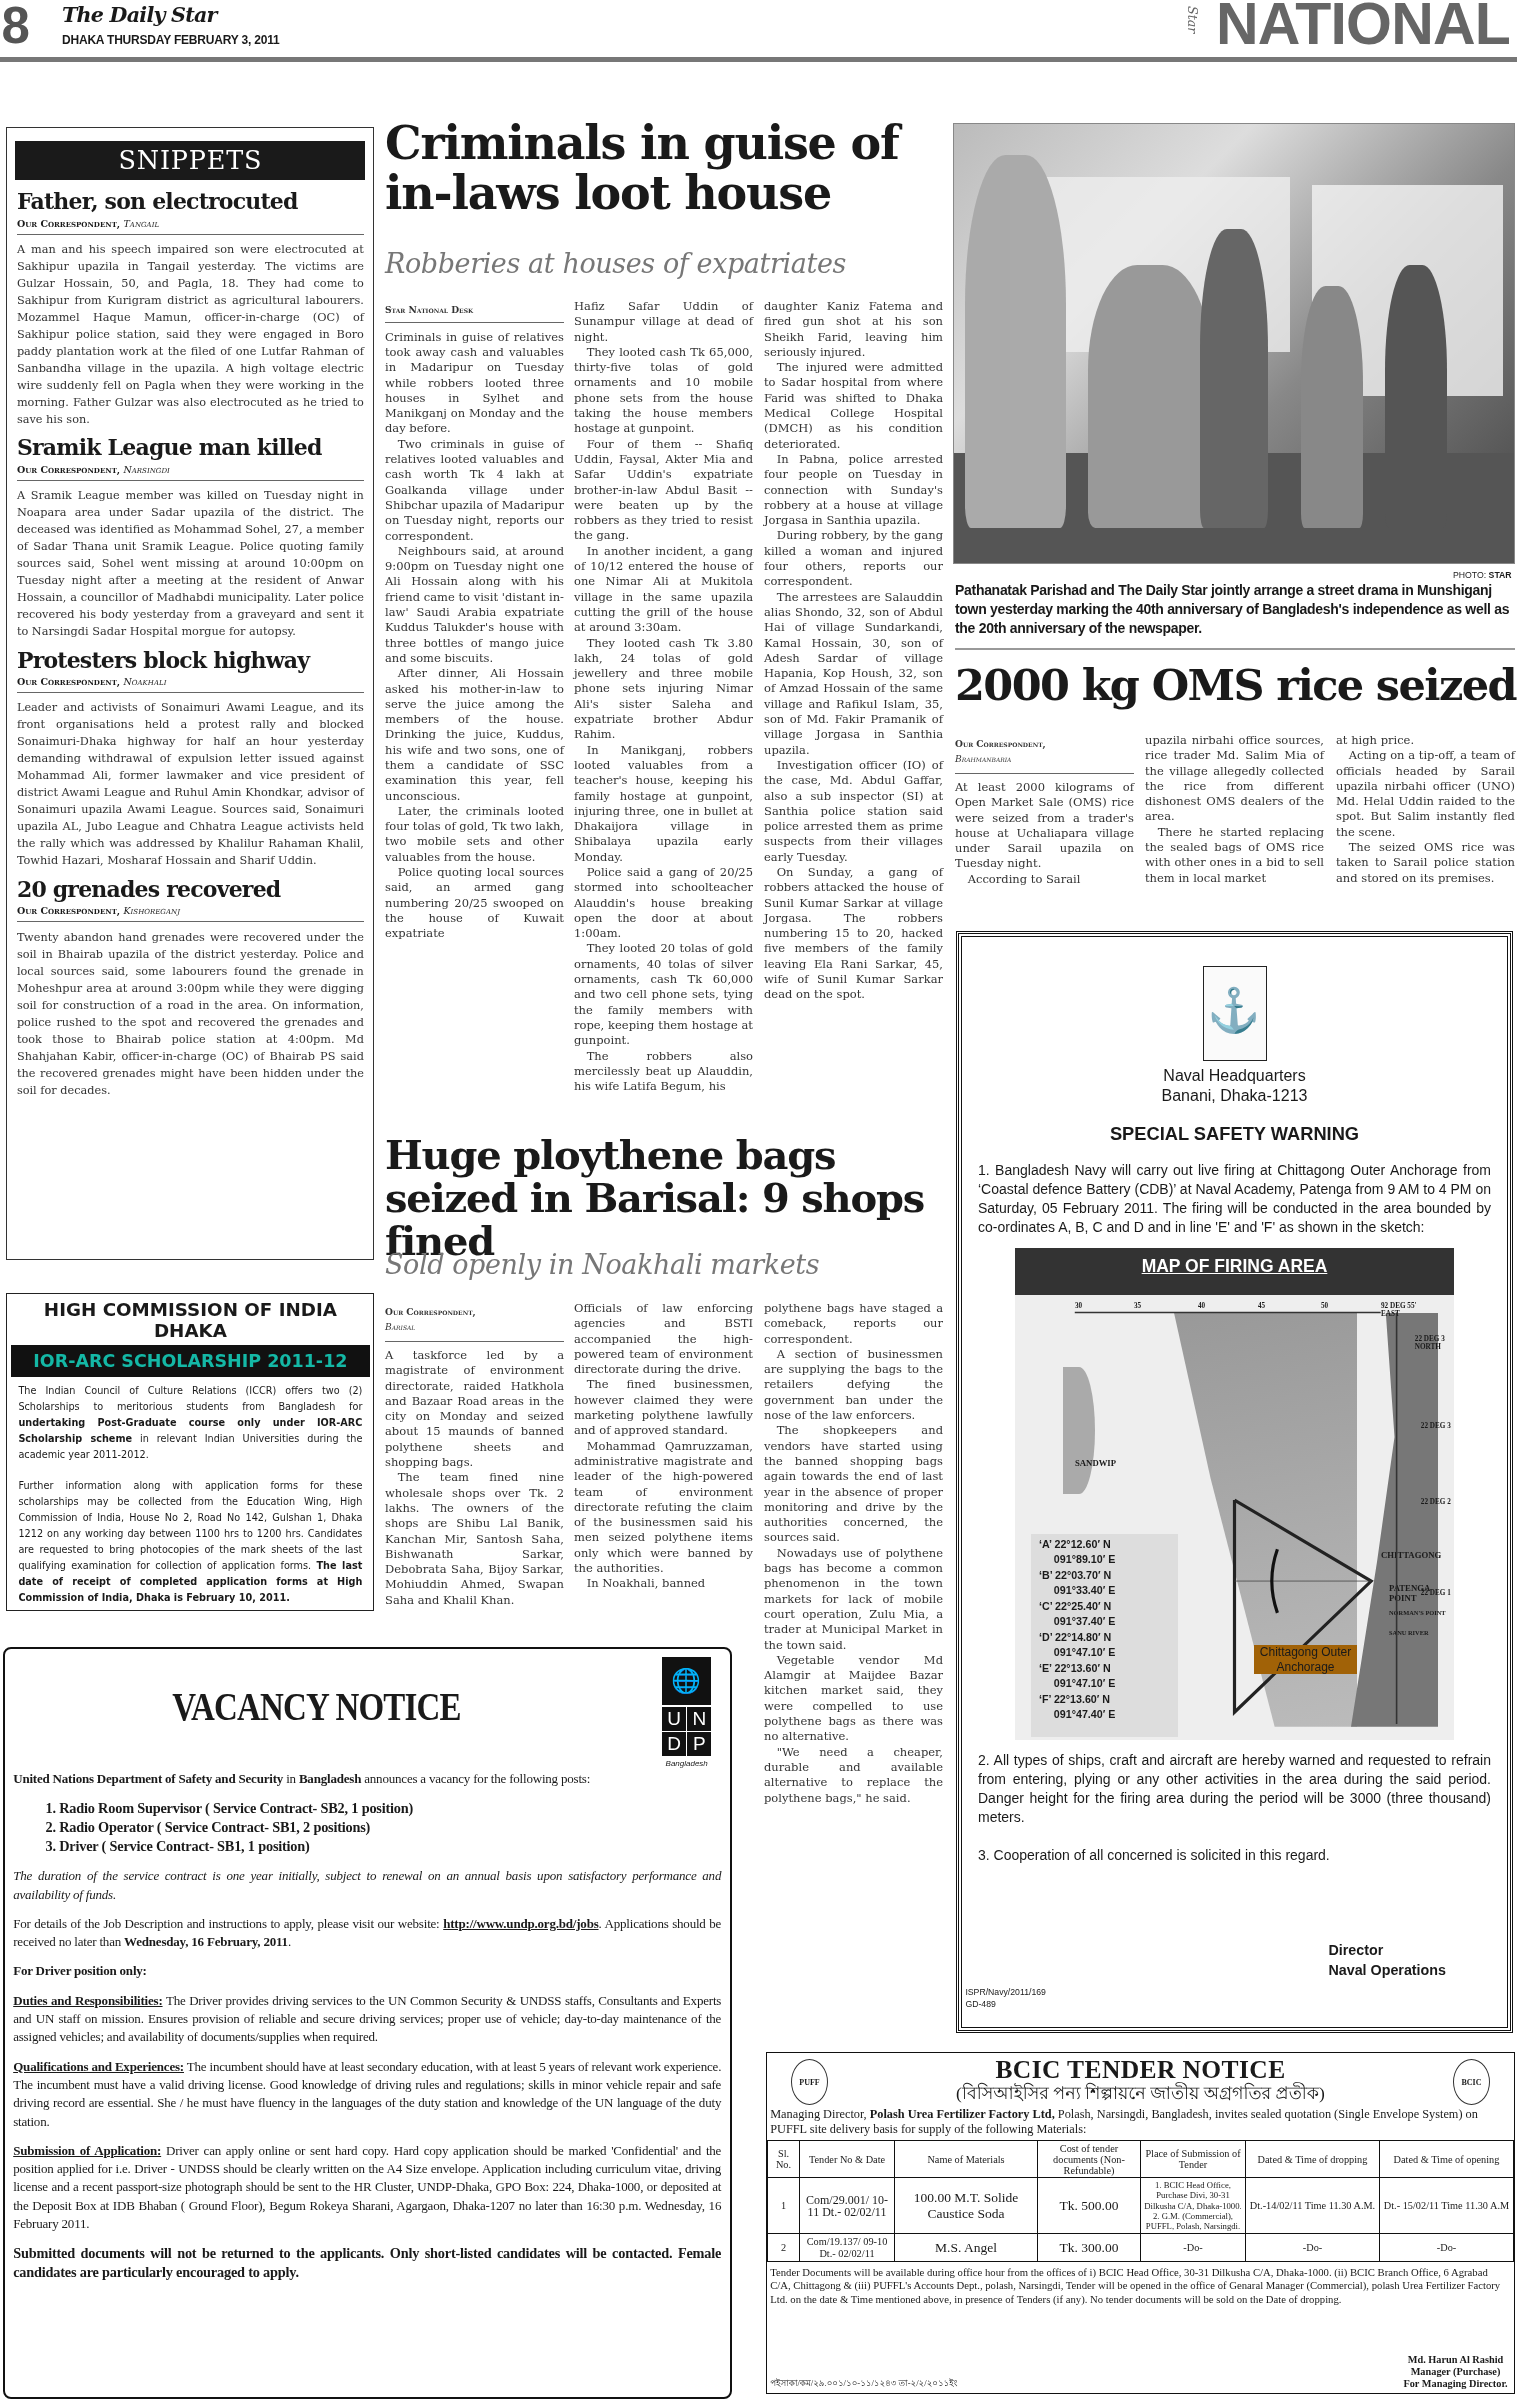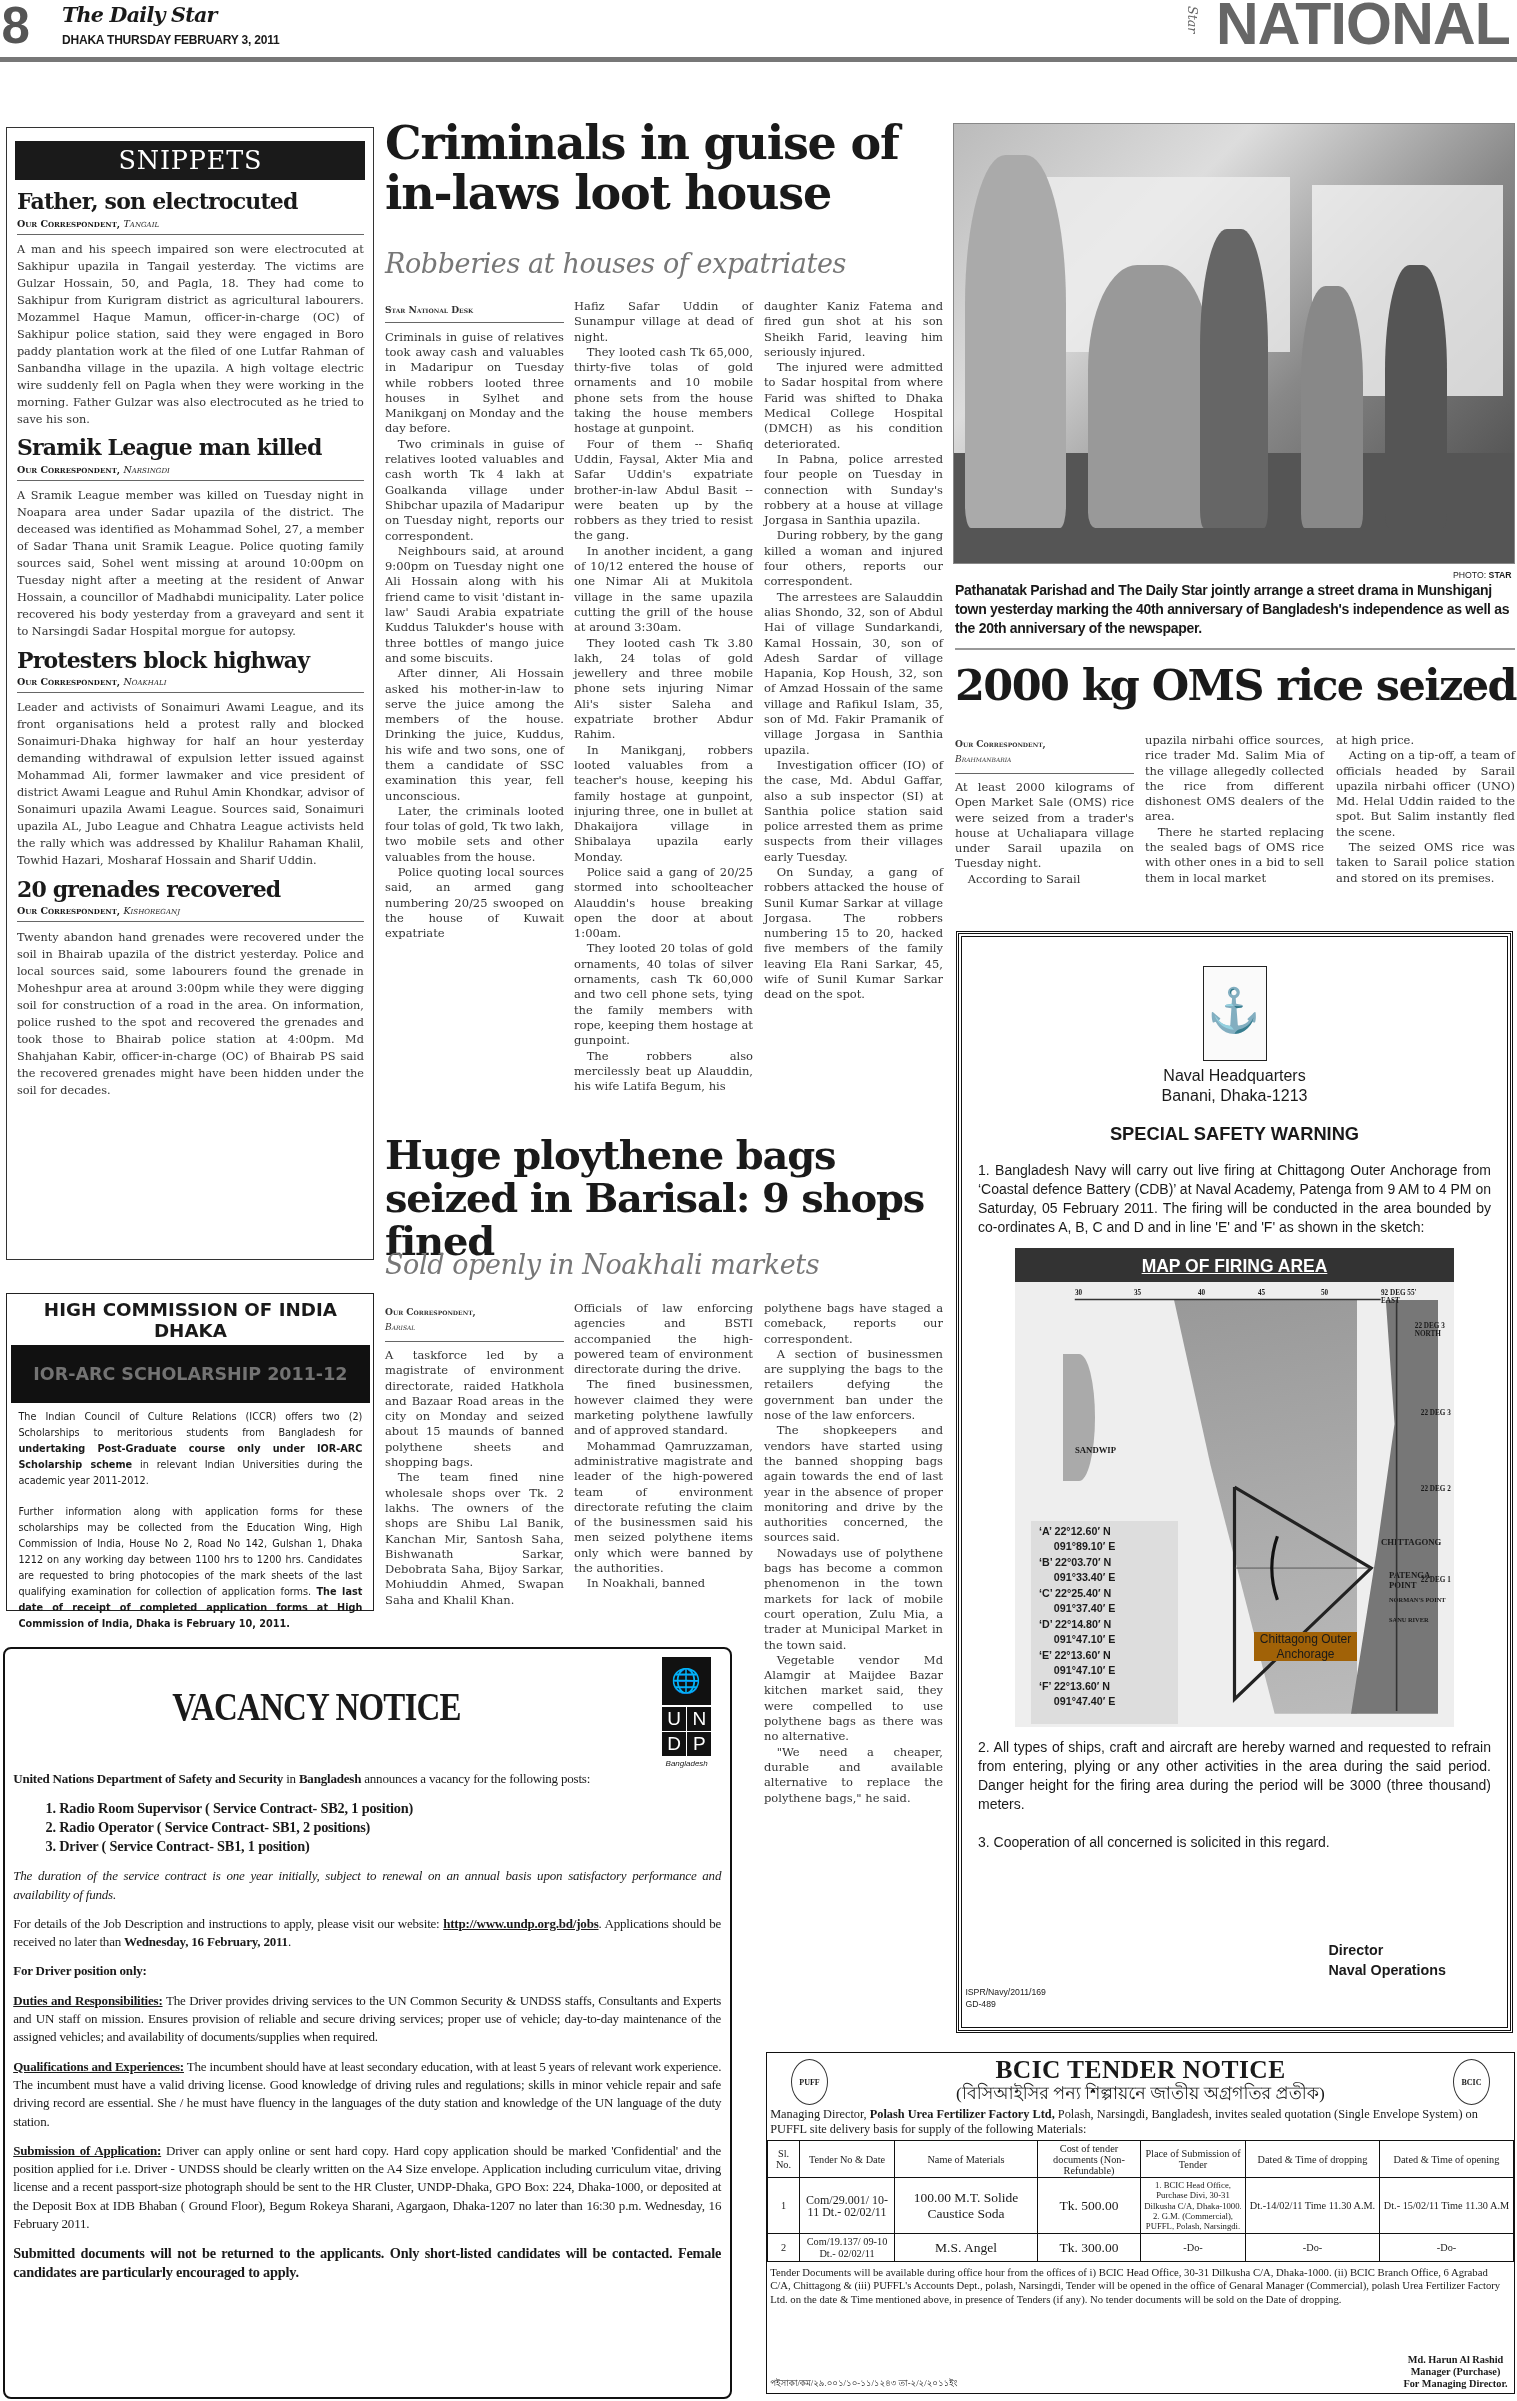--- a/index.html
+++ b/index.html
@@ -16,21 +16,21 @@
   .snip-box{left:6.4px;top:127px;width:368px;height:1133px;border:1.6px solid #333}
   .snip-head{margin:12.7px 8px 8px;background:#1a1a1a;color:#fff;text-align:center;font-size:25.5px;padding:4.8px 0;letter-spacing:0.8px}
   .snip{padding:0 9.5px}
   .snip h3{font-family:"DejaVu Serif",serif;font-weight:bold;font-size:22px;letter-spacing:-0.8px;margin-top:6.4px;line-height:1.2}
   .byline{font-size:9.5px;font-weight:bold;font-variant:small-caps;padding:3.2px 0 4.8px;border-bottom:0.8px solid #666;margin-bottom:6.4px}
   .byline i{font-weight:normal}
   .snip p{font-size:11.3px;line-height:17px;text-align:justify;color:#333}
   
   .india-ad{left:6.4px;top:1293px;width:368px;height:318px;border:1.6px solid #222;font-family:"DejaVu Sans",sans-serif}
   .india-ad h2{text-align:center;font-size:18.3px;line-height:20.7px;padding-top:6.4px}
-  .india-ad .bar{background:#111;color:#737373;text-align:center;font-weight:bold;font-size:17.5px;padding:19px 0;margin:3.2px 3.2px}
+  .india-ad .bar{background:#111;color:#14b8a6;text-align:center;font-weight:bold;font-size:17.5px;padding:6px 0;margin:3.2px 3.2px}
   .india-ad p{font-size:9.7px;line-height:16px;padding:3.2px 11px;text-align:justify}
   
   .headline{font-family:"DejaVu Serif",serif;font-weight:bold;letter-spacing:-1.2px;line-height:1.08;color:#1a1a1a}
   .deck{font-family:"DejaVu Serif",serif;font-style:italic;color:#777;letter-spacing:-0.4px}
   .col{font-size:11.5px;line-height:15.3px;text-align:justify;color:#333;width:179px}
   .col p{text-indent:12.7px}
   .col p.first{text-indent:0}
   .col .byline{font-size:9.1px}
   
   .photo{left:953px;top:123px;width:562px;height:441px;background:linear-gradient(135deg,#bbb 0%,#ddd 30%,#888 60%,#444 100%);border:0.8px solid #888;overflow:hidden}
@@ -41,21 +41,21 @@
   .photo-credit{right:6.4px;top:570px;font-family:"Liberation Sans",sans-serif;font-size:8.7px}
   .caption{left:955px;top:581px;width:560px;font-family:"Liberation Sans",sans-serif;font-weight:bold;font-size:14px;line-height:19px;letter-spacing:-0.3px}
   .cap-rule{left:955px;top:648px;width:560px;height:1.6px;background:#999}
   
   .naval{left:956px;top:931px;width:557px;height:1102px;border:3.2px double #111;outline:1.6px solid #111;outline-offset:-6.4px;font-family:"Liberation Sans",sans-serif}
   .naval .crest{width:64px;height:95px;border:1.6px solid #222;margin:32px auto 4.8px;position:relative;background:#fafafa}
   .naval .crest .anchor{position:absolute;left:0;right:0;top:22px;text-align:center;font-size:43px;line-height:1}
   .naval .hq{text-align:center;font-size:16px;line-height:20px}
   .naval h3{text-align:center;font-size:18.3px;margin:17.5px 0 16px;font-weight:bold}
   .naval p{font-size:14px;line-height:19px;padding:0 19px;text-align:justify}
-  .map-title{margin:11px auto 0;width:439px;background:#333;color:#fff;text-align:center;font-weight:bold;font-size:17.5px;padding:8px 0 5px;text-decoration:underline}
+  .map-title{margin:11px auto 0;width:439px;background:#333;color:#fff;text-align:center;font-weight:bold;font-size:17.5px;padding:8px 0 18px;text-decoration:underline}
   .map{position:relative;width:439px;height:445px;margin:0 auto;background:#eee}
   .map .sea{position:absolute;left:159px;top:17.5px;width:183px;height:414px;background:linear-gradient(170deg,#999,#bbb);clip-path:polygon(0 0,100% 0,100% 100%,55% 100%,20% 40%)}
   .map .land{position:absolute;right:16px;top:17.5px;width:87px;height:414px;background:#777;clip-path:polygon(40% 0,100% 0,100% 100%,0 100%,30% 60%,50% 30%)}
   .map .island{position:absolute;left:48px;top:72px;width:32px;height:127px;background:#aaa;border-radius:0 50% 50% 0}
   .map .coords{position:absolute;left:16px;top:239px;width:147px;height:203px;background:#ddd;padding:3.2px 8px;font-weight:bold;font-size:10.7px;line-height:14.3px}
   .map .coords div{margin-bottom:2.4px}
   .map .label{position:absolute;font-family:"Liberation Serif",serif;font-weight:bold;font-size:8.7px}
   .map .tick{position:absolute;top:6.4px;font-size:7.2px;font-family:"Liberation Serif",serif;font-weight:bold}
   .map .anchorage{position:absolute;left:239px;top:350px;width:103px;background:#a16207;text-align:center;font-size:12px;line-height:14.3px}
   .map svg{position:absolute;left:0;top:0}

